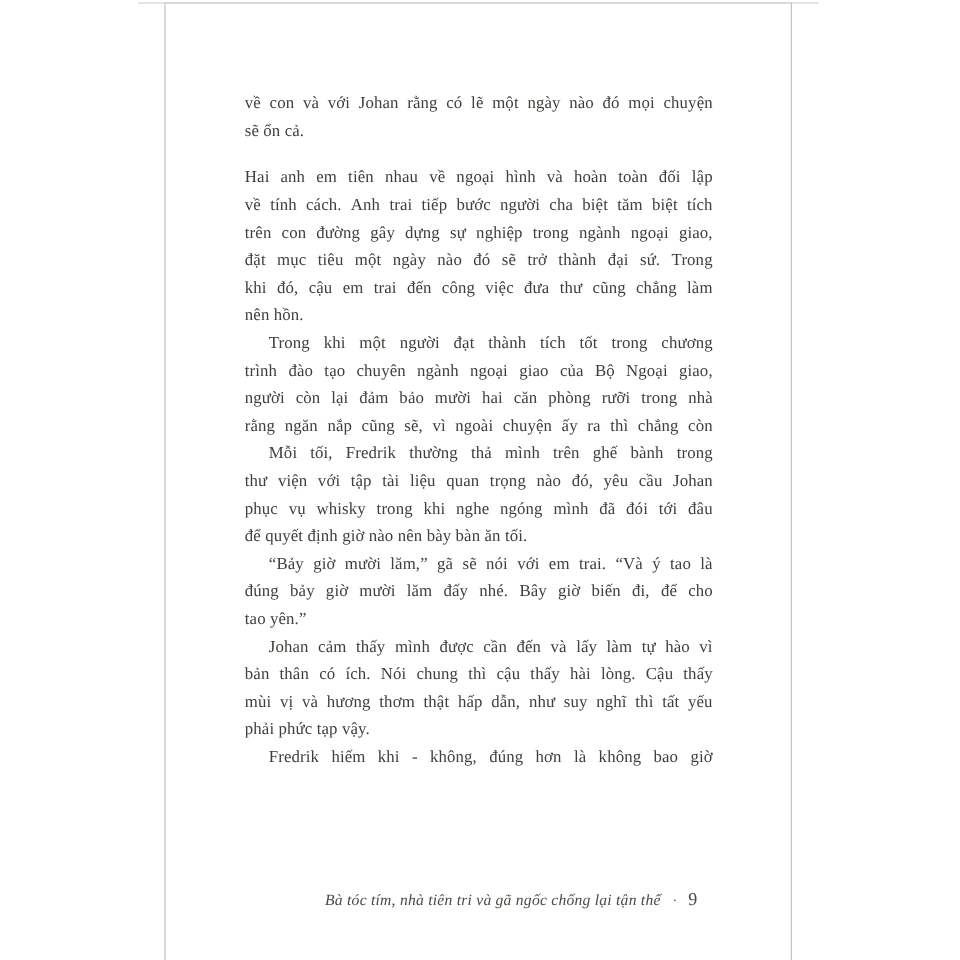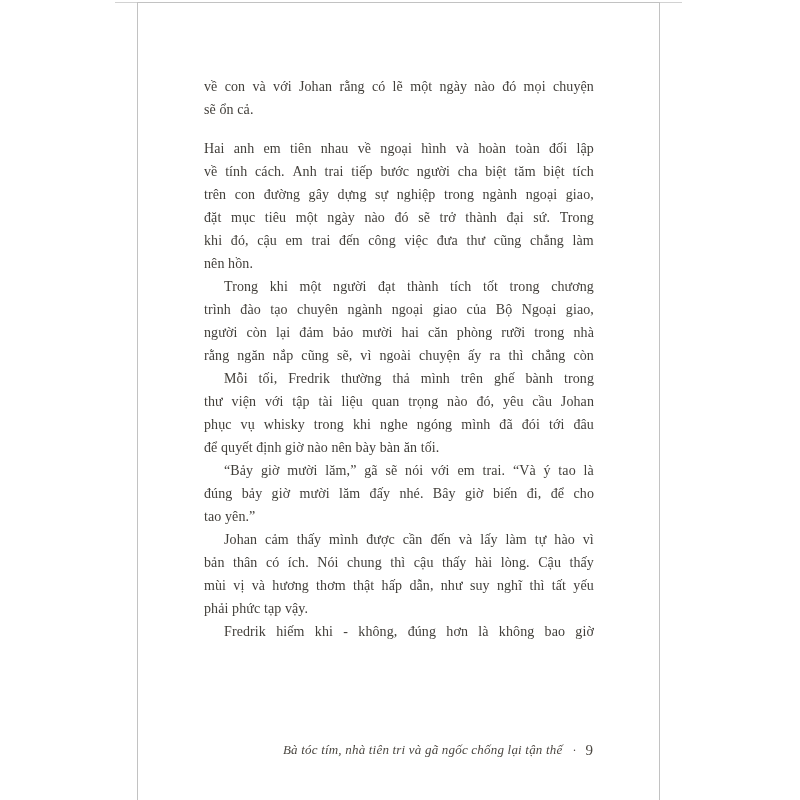--- a/index.html
+++ b/index.html
@@ -61,21 +61,21 @@
   .line.indent { padding-left: 20px; }
   
   .line.flexline {
     display: flex;
     justify-content: space-between;
   }
 
   .footer {
     position: absolute;
     top: 738px;
-    right: 66px;
+    right: 78px;
     display: flex;
     align-items: flex-start;
     color: #4b4741;
     font-size: 13px;
     line-height: 18px;
   }
   .footer-title {
     font-style: italic;
     letter-spacing: 0.2px;
   }

